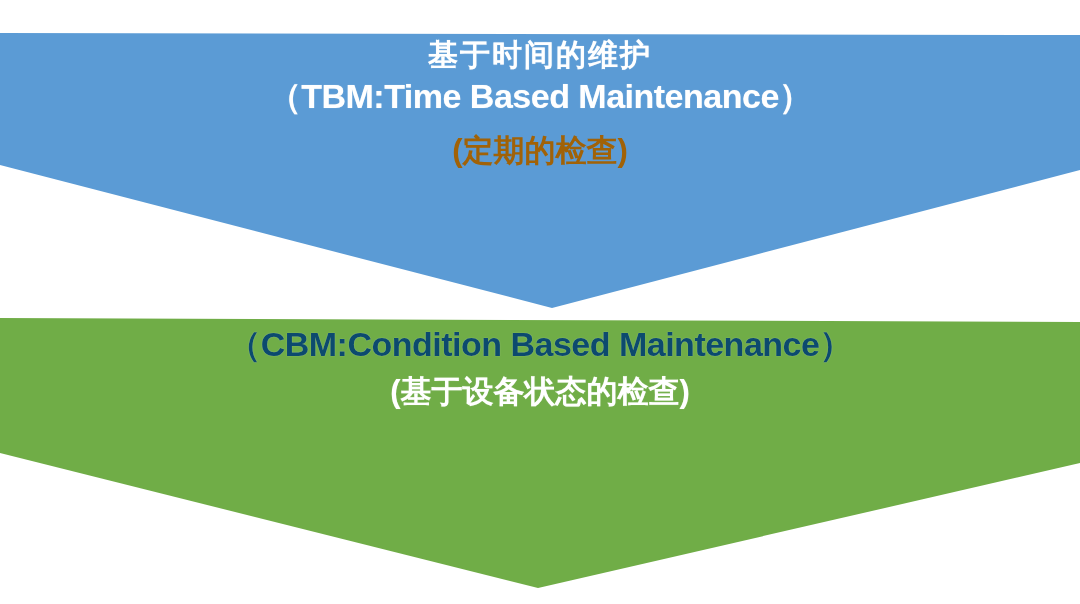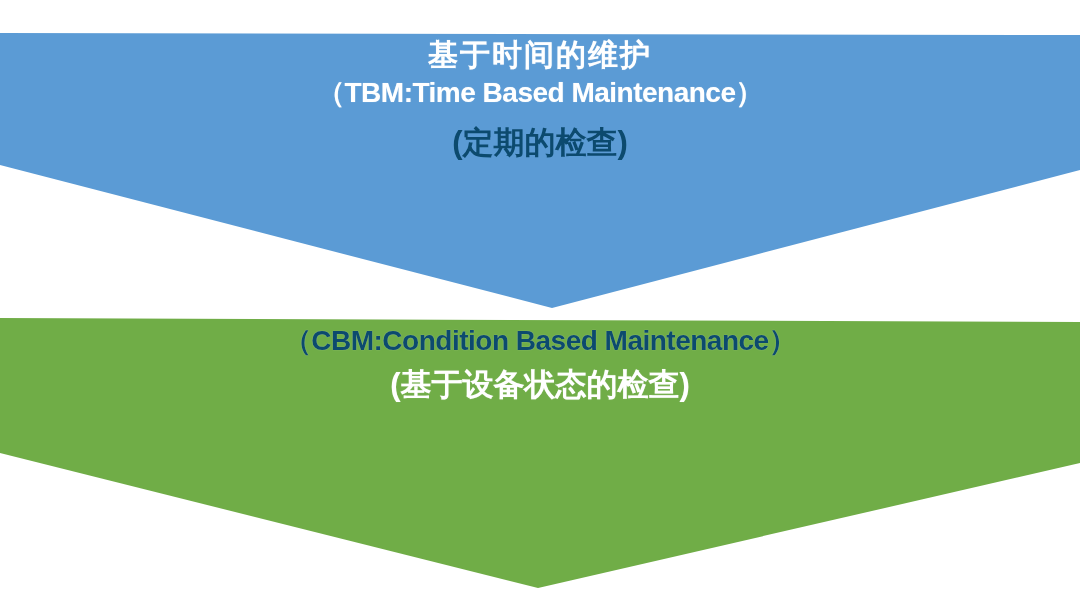--- a/index.html
+++ b/index.html
@@ -45,21 +45,21 @@
     font-size: 30px;
     font-weight: bold;
     color: #ffffff;
     letter-spacing: 2px;
     line-height: 1.28;
     margin: 0;
     text-shadow: 0 0 1px rgba(255,255,255,0.55);
   }
 
   .line-en-title {
-    font-size: 28px;
+    font-size: 34px;
     font-weight: bold;
     color: #ffffff;
     line-height: 1.18;
     margin: 0;
     margin-top: 2px;
     letter-spacing: -0.5px;
     text-shadow: 0 0 1px rgba(255,255,255,0.5);
   }
 
   .line-sub-dark {
@@ -99,21 +99,21 @@
   <svg class="chevron-svg" viewBox="0 0 1080 604" xmlns="http://www.w3.org/2000/svg">
 
     <polygon points="0,33 1080,35 1080,170 552,308 0,165" fill="#5B9BD5"></polygon>
 
     <polygon points="0,318 1080,322 1080,463 538,588 0,453" fill="#70AD47"></polygon>
   </svg>
 
   <div class="chevron-block" id="tbm-block">
     <div class="line-cn-title" style="color: rgb(255, 255, 255);">基于时间的维护</div>
     <div class="line-en-title" style="color: rgb(255, 255, 255);">（TBM:Time Based Maintenance）</div>
-    <div class="line-sub-dark" style="color: #0c4a6e;">(定期的检查)</div>
+    <div class="line-sub-dark" style="color: #a16207;">(定期的检查)</div>
   </div>
 
   <div class="chevron-block" id="cbm-block">
     <div class="line-en-title" style="color: #0c4a6e;">（CBM:Condition Based Maintenance）</div>
     <div class="line-sub-light" style="color: rgb(255, 255, 255);">(基于设备状态的检查)</div>
   </div>
 
   <div class="hit-region" id="tbm-hit"></div>
   <div class="hit-region" id="cbm-hit"></div>
 

